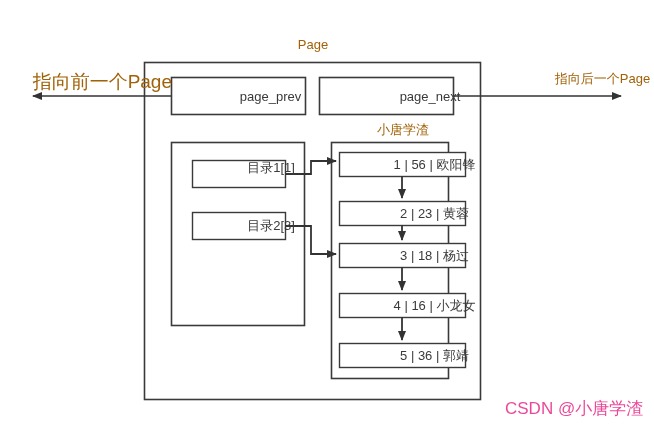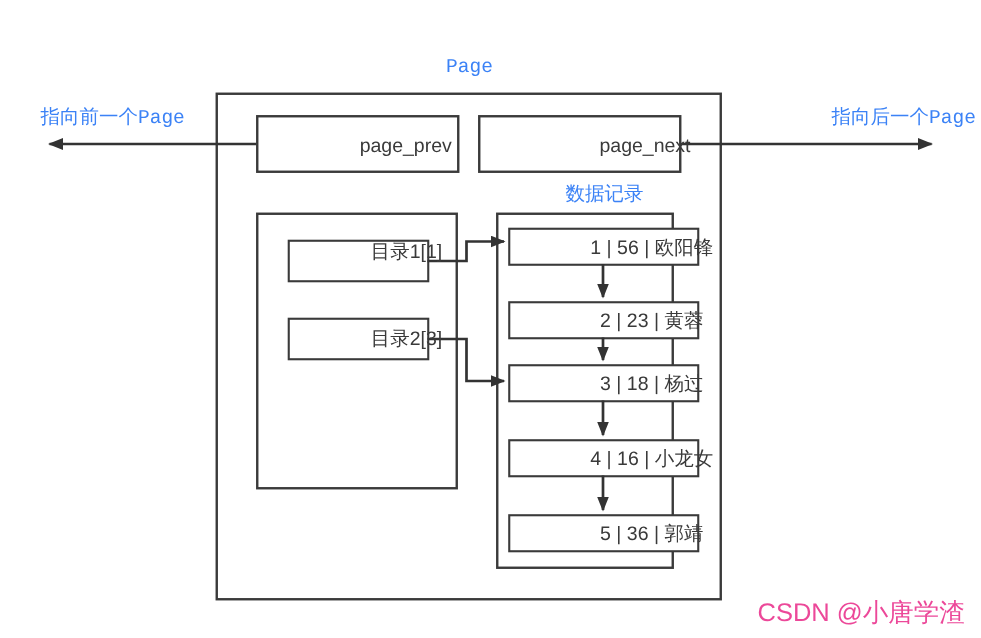--- a/index.html
+++ b/index.html
@@ -17,24 +17,23 @@
   }
   #canvas {
     position: absolute;
     left: 0; top: 0;
     width: 654px;
     height: 425px;
   }
   .lbl {
     position: absolute;
     white-space: nowrap;
-    color: #3b82f6;
+    color: #a16207;
     font-size: 13px;
     line-height: 1;
-    font-family: Liberation Mono, monospace;
   }
   .box-text {
     position: absolute;
     display: flex;
     align-items: center;
     justify-content: center;
     white-space: nowrap;
     color: #3a3a3a;
     font-size: 13px;
     margin-left: 32px;
@@ -50,22 +49,22 @@
     left: 343px;
     top: 123px;
     width: 120px;
     text-align: center;
     font-size: 13px;
   }
   #prev-caption {
     left: 27px;
     top: 72px;
     width: 145px;
-    text-align: left;
-    font-size: 13px;
+    text-align: right;
+    font-size: 19px;
   }
   #next-caption {
     left: 482px;
     top: 72px;
     width: 145px;
     text-align: center;
     font-size: 13px;
     padding-left: 48px;
   }
   #watermark {
@@ -126,21 +125,21 @@
   <line x1="402" y1="267" x2="402" y2="290" stroke="#333333" stroke-width="1.8" marker-end="url(#arrowDown)"></line>
   <line x1="402" y1="317" x2="402" y2="340" stroke="#333333" stroke-width="1.8" marker-end="url(#arrowDown)"></line>
 </svg>
 
 <div class="lbl" id="page-title">Page</div>
 
 <div class="lbl" id="prev-caption">指向前一个Page</div>
 
 <div class="lbl" id="next-caption">指向后一个Page</div>
 
-<div class="lbl" id="records-title">数据记录</div>
+<div class="lbl" id="records-title">小唐学渣</div>
 
 <div class="box-text" style="left:171px; top:77px; width:135px; height:38px;">page_prev</div>
 <div class="box-text" style="left:337px; top:77px; width:122px; height:38px;">page_next</div>
 
 <div class="box-text" style="left:192px; top:160px; width:94px; height:16px;">目录1[1]</div>
 <div class="box-text" style="left:192px; top:212px; width:94px; height:28px;">目录2[3]</div>
 
 <div class="box-text" style="left:339px; top:152px; width:127px; height:25px;">1 | 56 | 欧阳锋</div>
 <div class="box-text" style="left:339px; top:201px; width:127px; height:25px;">2 | 23 | 黄蓉</div>
 <div class="box-text" style="left:339px; top:243px; width:127px; height:25px;">3 | 18 | 杨过</div>

